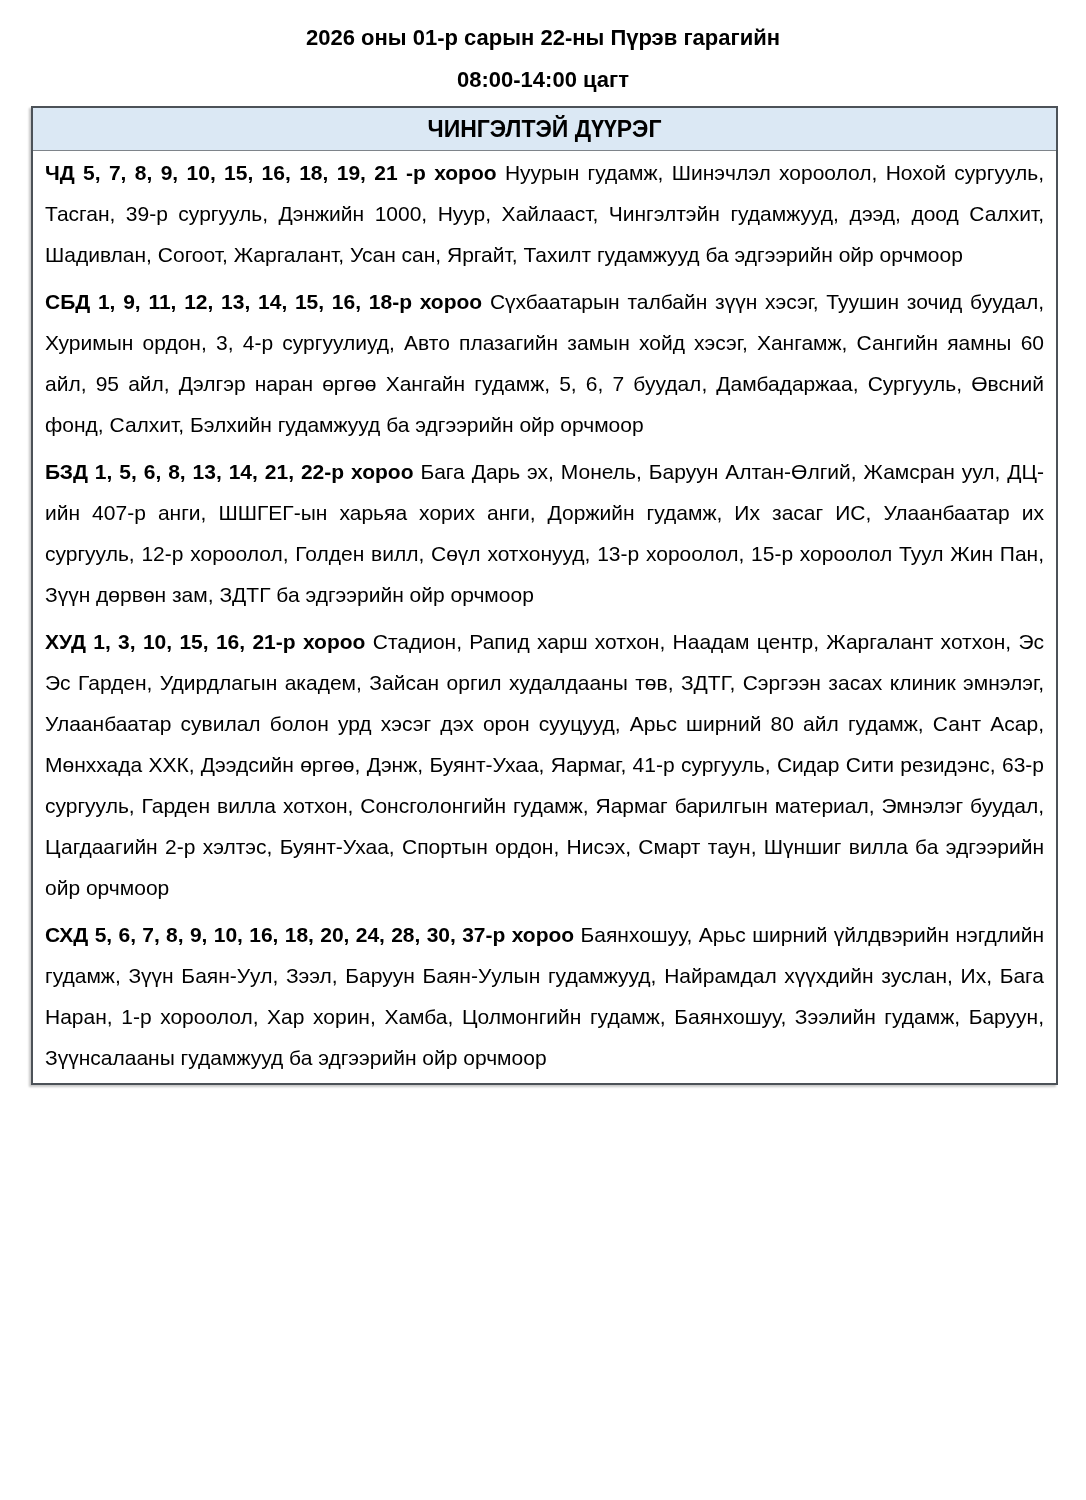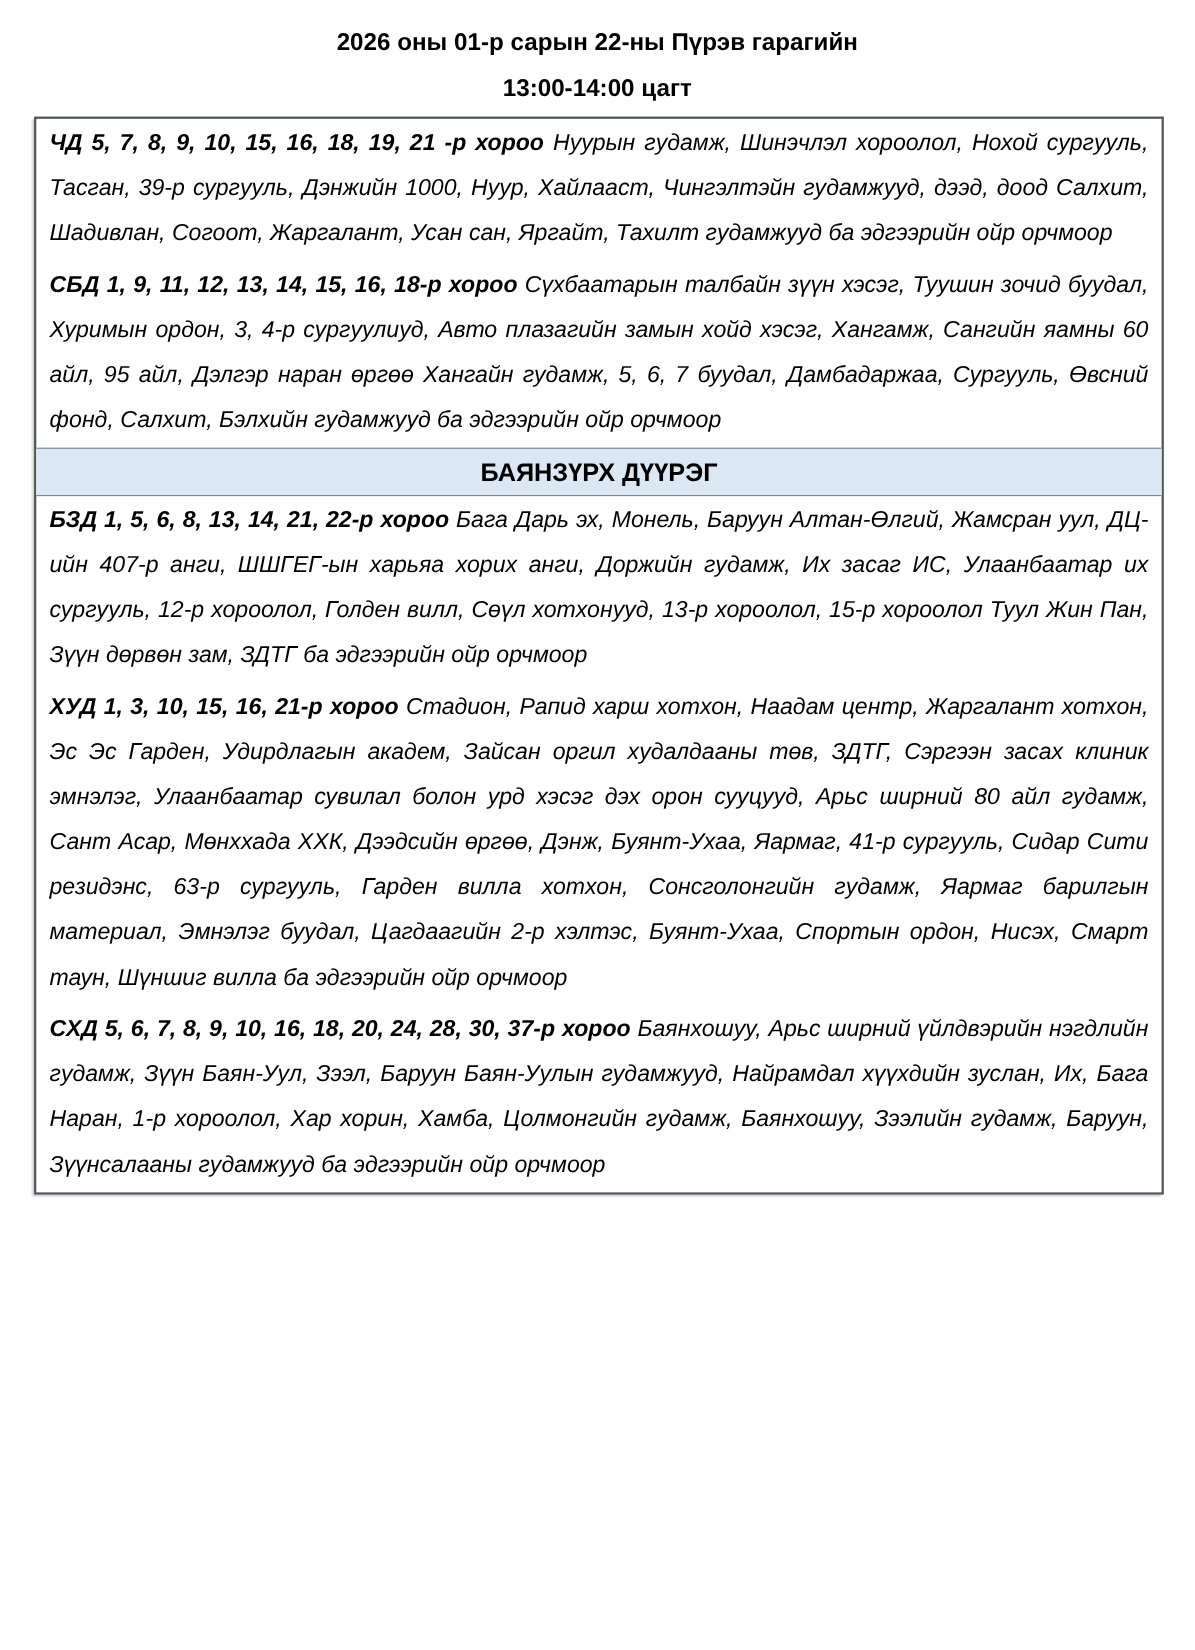--- a/index.html
+++ b/index.html
@@ -47,45 +47,44 @@
     border-bottom: 1px solid var(--border-light, #7e848a);
   }
   .district-header:first-child {
     border-top: none;
   }
   .district-body {
     padding: 1px 12px 5px 12px;
     font-size: 21px;
     line-height: 41px;
     text-align: justify;
-    font-style: italic;
   }
   .khoroo {
     font-weight: bold;
   }
 </style>
 </head>
 <body>
 
 <div class="page">
 
   <div class="doc-title">
     <div class="title-line">2026 оны 01-р сарын 22-ны Пүрэв гарагийн</div>
-    <div class="title-line">13:00-14:00 цагт</div>
+    <div class="title-line">08:00-14:00 цагт</div>
   </div>
 
   <div class="outage-table">
 
+    <div class="district-header">
+        <span>ЧИНГЭЛТЭЙ ДҮҮРЭГ</span>
+      </div>
     <div class="district-body"><span class="khoroo">ЧД 5, 7, 8, 9, 10, 15, 16, 18, 19, 21 -р хороо</span> <span>Нуурын гудамж, Шинэчлэл хороолол, Нохой сургууль, Тасган, 39-р сургууль, Дэнжийн 1000, Нуур, Хайлааст, Чингэлтэйн гудамжууд, дээд, доод Салхит, Шадивлан, Согоот, Жаргалант, Усан сан, Яргайт, Тахилт гудамжууд ба эдгээрийн ойр орчмоор</span></div>
 
     <div class="district-body"><span class="khoroo">СБД 1, 9, 11, 12, 13, 14, 15, 16, 18-р хороо</span> <span>Сүхбаатарын талбайн зүүн хэсэг, Туушин зочид буудал, Хуримын ордон, 3, 4-р сургуулиуд, Авто плазагийн замын хойд хэсэг, Хангамж, Сангийн яамны 60 айл, 95 айл, Дэлгэр наран өргөө Хангайн гудамж, 5, 6, 7 буудал, Дамбадаржаа, Сургууль, Өвсний фонд, Салхит, Бэлхийн гудамжууд ба эдгээрийн ойр орчмоор</span></div>
 
-    <div class="district-header">
-        <span>БАЯНЗҮРХ ДҮҮРЭГ</span>
-      </div>
     <div class="district-body"><span class="khoroo">БЗД 1, 5, 6, 8, 13, 14, 21, 22-р хороо</span> <span>Бага Дарь эх, Монель, Баруун Алтан-Өлгий, Жамсран уул, ДЦ-ийн 407-р анги, ШШГЕГ-ын харьяа хорих анги, Доржийн гудамж, Их засаг ИС, Улаанбаатар их сургууль, 12-р хороолол, Голден вилл, Сөүл хотхонууд, 13-р хороолол, 15-р хороолол Туул Жин Пан, Зүүн дөрвөн зам, ЗДТГ ба эдгээрийн ойр орчмоор</span></div>
 
     <div class="district-body"><span class="khoroo">ХУД 1, 3, 10, 15, 16, 21-р хороо</span> <span>Стадион, Рапид харш хотхон, Наадам центр, Жаргалант хотхон, Эс Эс Гарден, Удирдлагын академ, Зайсан оргил худалдааны төв, ЗДТГ, Сэргээн засах клиник эмнэлэг, Улаанбаатар сувилал болон урд хэсэг дэх орон сууцууд, Арьс ширний 80 айл гудамж, Сант Асар, Мөнххада ХХК, Дээдсийн өргөө, Дэнж, Буянт-Ухаа, Яармаг, 41-р сургууль, Сидар Сити резидэнс, 63-р сургууль, Гарден вилла хотхон, Сонсголонгийн гудамж, Яармаг барилгын материал, Эмнэлэг буудал, Цагдаагийн 2-р хэлтэс, Буянт-Ухаа, Спортын ордон, Нисэх, Смарт таун, Шүншиг вилла ба эдгээрийн ойр орчмоор</span></div>
 
     <div class="district-body"><span class="khoroo">СХД 5, 6, 7, 8, 9, 10, 16, 18, 20, 24, 28, 30, 37-р хороо</span> <span>Баянхошуу, Арьс ширний үйлдвэрийн нэгдлийн гудамж, Зүүн Баян-Уул, Зээл, Баруун Баян-Уулын гудамжууд, Найрамдал хүүхдийн зуслан, Их, Бага Наран, 1-р хороолол, Хар хорин, Хамба, Цолмонгийн гудамж, Баянхошуу, Зээлийн гудамж, Баруун, Зүүнсалааны гудамжууд ба эдгээрийн ойр орчмоор</span></div>
 
   </div>
 
 </div>
 

